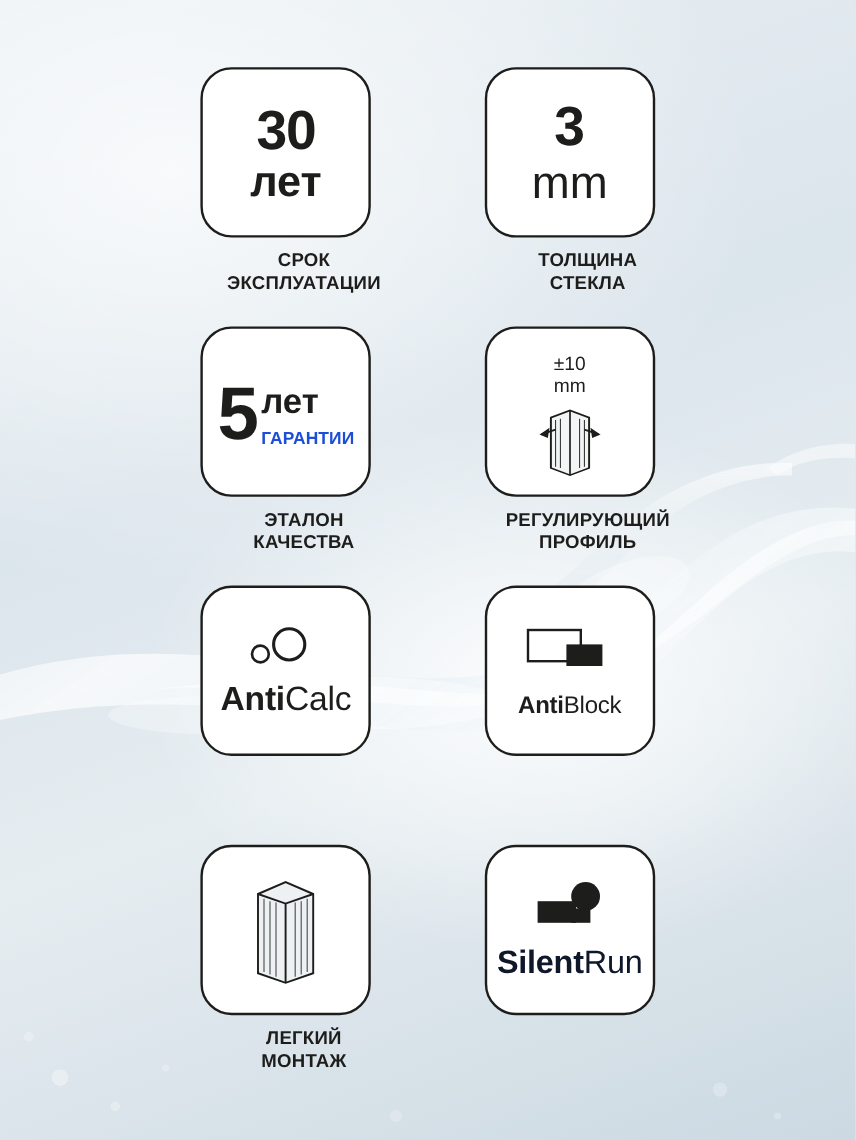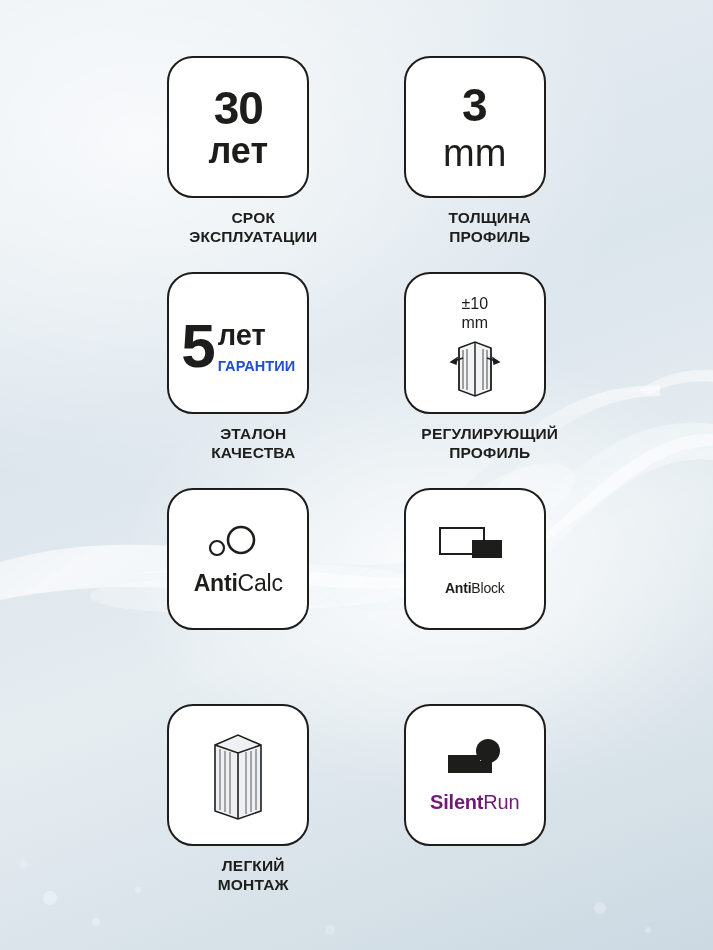--- a/index.html
+++ b/index.html
@@ -177,52 +177,52 @@
   }
 
   
   .t-anticalc {
     display: flex;
     flex-direction: column;
     align-items: center;
     justify-content: center;
   }
   .t-anticalc .word {
-    font-size: 23px;
+    font-size: 28px;
     color: #1d1d1b;
     margin-top: 8px;
     letter-spacing: -0.2px;
   }
   .t-anticalc .word b { font-weight: bold; }
 
   
   .t-antiblock {
     display: flex;
     flex-direction: column;
     align-items: center;
     justify-content: center;
   }
   .t-antiblock .word {
-    font-size: 14px;
+    font-size: 20px;
     color: #1d1d1b;
     margin-top: 16px;
     letter-spacing: -0.2px;
   }
   .t-antiblock .word b { font-weight: bold; }
 
   
   .t-silent {
     display: flex;
     flex-direction: column;
     align-items: center;
     justify-content: center;
   }
   .t-silent .word {
-    font-size: 20px;
-    color: #701a75;
+    font-size: 27px;
+    color: #0f172a;
     margin-top: 10px;
     letter-spacing: -0.2px;
   }
   .t-silent .word b { font-weight: bold; }
 </style>
 </head>
 <body>
 
 <div class="page">
 
@@ -272,21 +272,21 @@
     </div>
 
     <div class="cell">
       <div class="tile">
         <div class="t-mm">
           <div class="num">3</div>
           <div class="unit">mm</div>
         </div>
       </div>
       <div class="caption">ТОЛЩИНА
-ПРОФИЛЬ</div>
+СТЕКЛА</div>
     </div>
 
     <div class="cell">
       <div class="tile">
         <div class="t-guarantee">
           <div class="big5">5</div>
           <div class="right">
             <div class="let">лет</div>
             <div class="gar">ГАРАНТИИ</div>
           </div>

